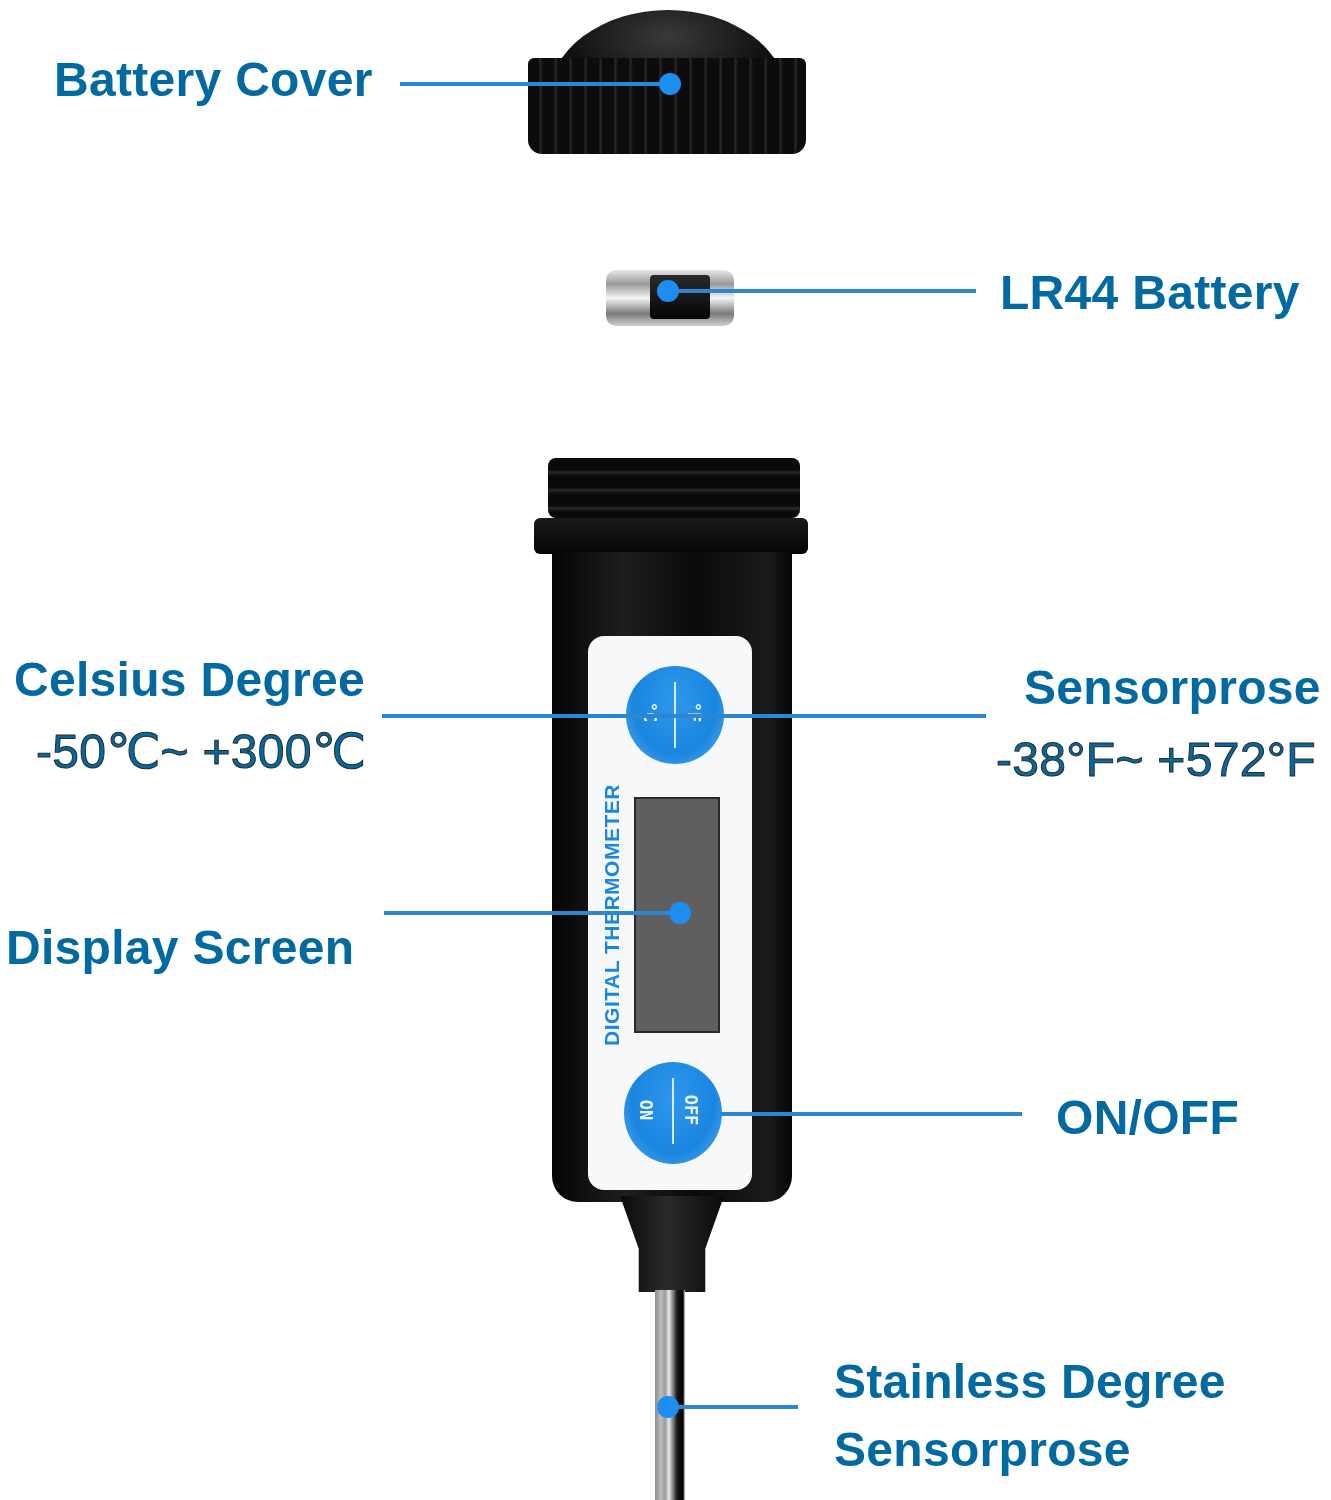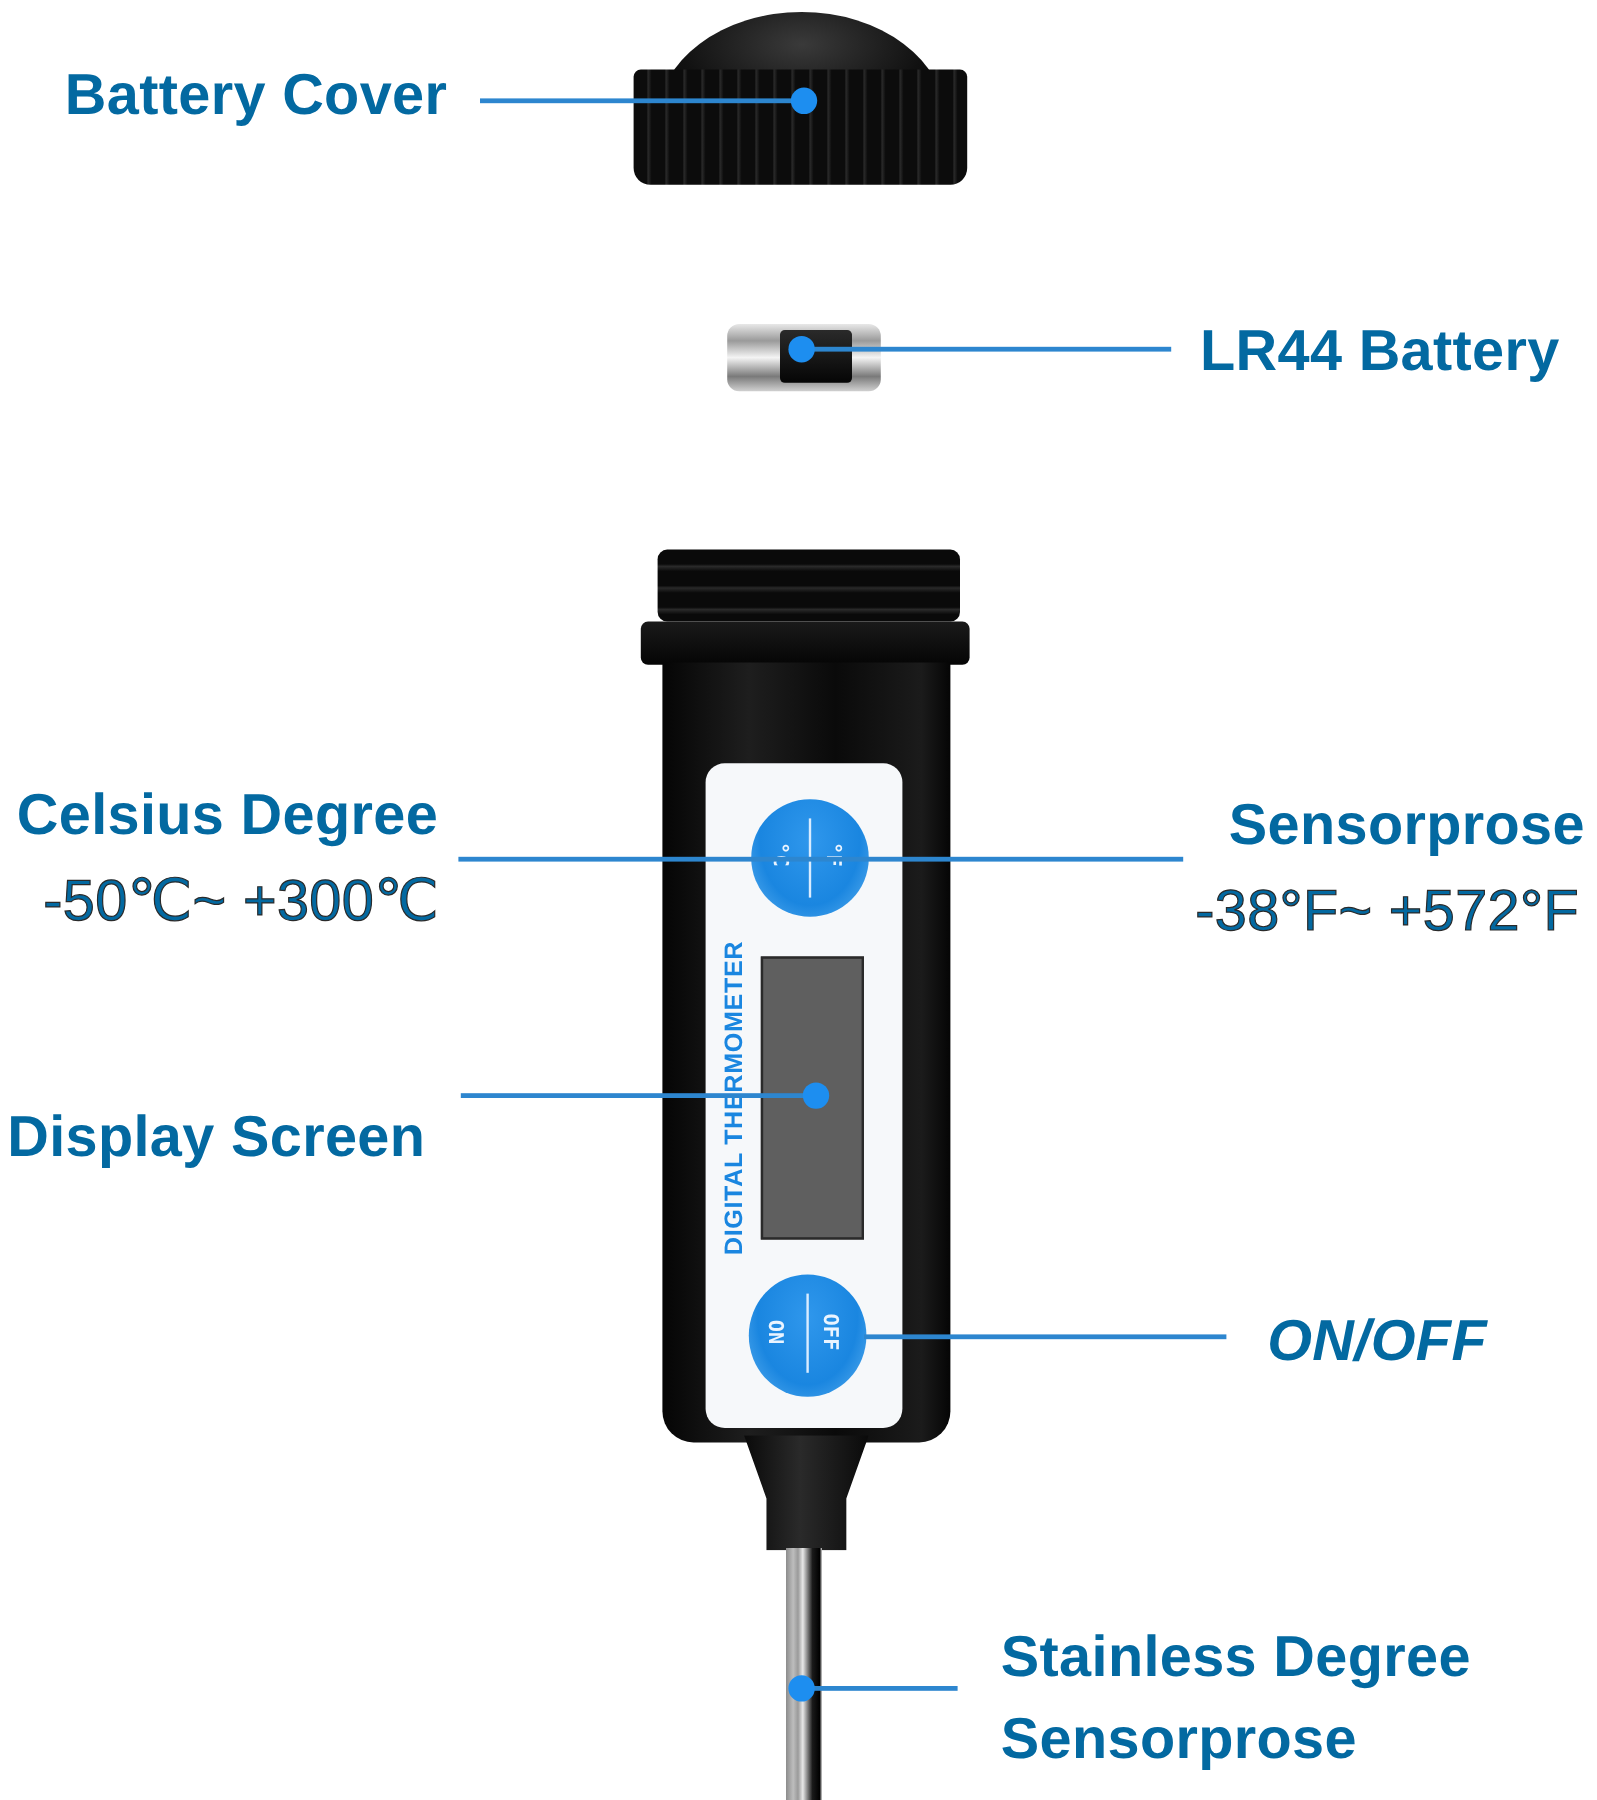--- a/index.html
+++ b/index.html
@@ -89,18 +89,18 @@
 <div class="line" style="left:382px; top:714px; width:604px;"></div>
 
 <div class="label" style="left:1024px; top:660px;">Sensorprose</div>
 <div class="label" style="left:996px; top:732px; font-weight:normal; -webkit-text-stroke:1px #2a2a2a;">-38°F~ +572°F</div>
 
 <div class="label" style="left:6px; top:888px;margin-top:32px;">Display Screen</div>
 <div class="line" style="left:384px; top:911px; width:296px;"></div>
 <div class="dot" style="left:680px; top:913px;"></div>
 
 <div class="line" style="left:720px; top:1112px; width:302px;"></div>
-<div class="label" style="left:1056px; top:1090px;font-style:italic;">ON/OFF</div>
+<div class="label" style="left:1056px; top:1090px;">ON/OFF</div>
 
 <div class="line" style="left:668px; top:1405px; width:130px;"></div>
 <div class="dot" style="left:668px; top:1407px;"></div>
 <div class="label" style="left:834px; top:1354px;">Stainless Degree</div>
 <div class="label" style="left:834px; top:1410px;margin-top:12px;">Sensorprose</div>
 
 </body></html>

